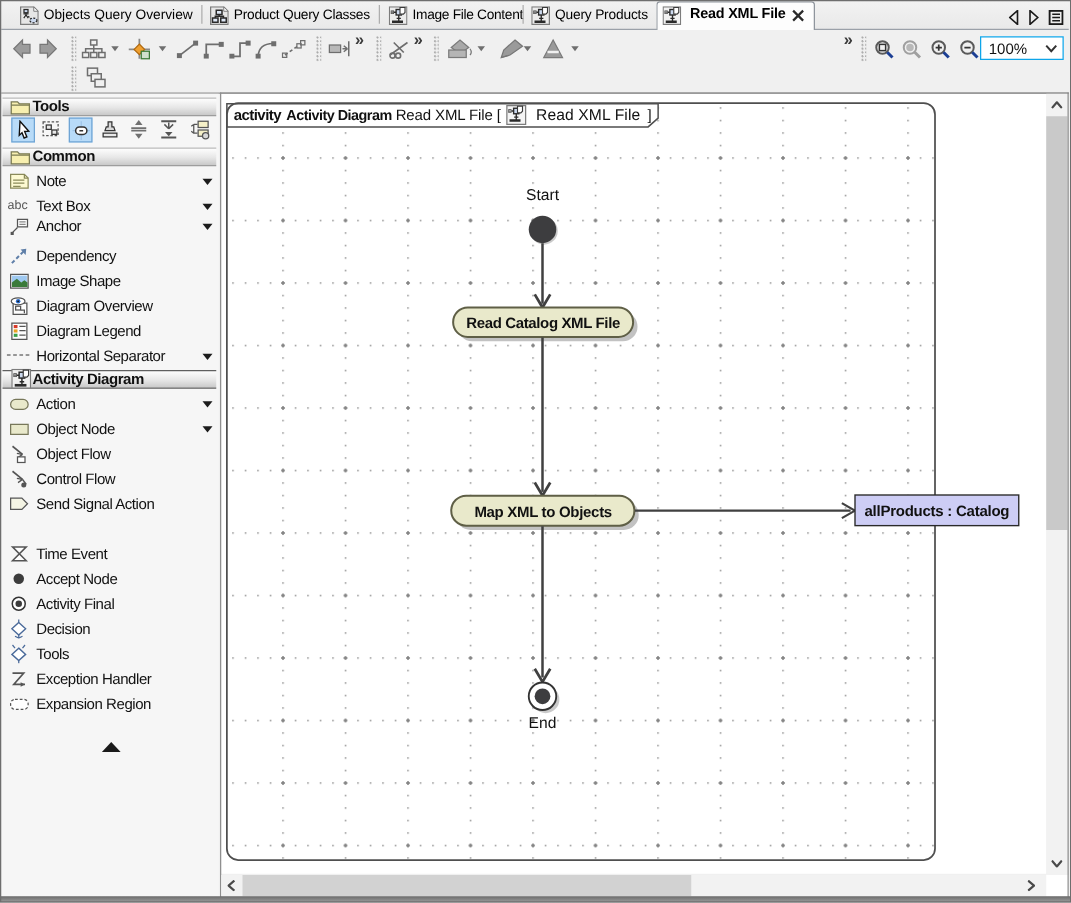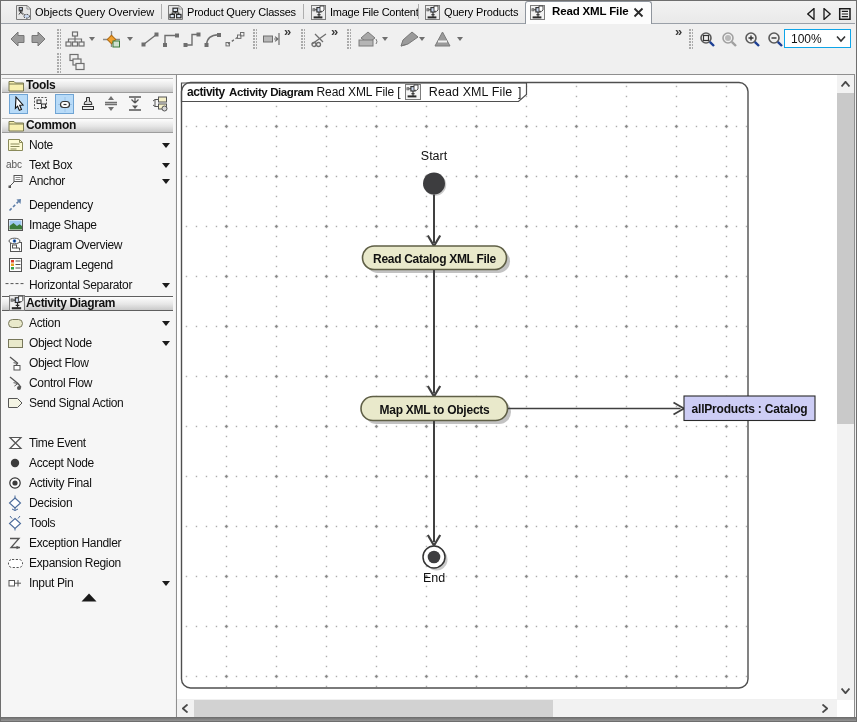--- a/index.html
+++ b/index.html
@@ -439,28 +439,20 @@
         <path d="M3 3.5 H12 L4 12.5 H13" fill="none" stroke="#555" stroke-width="1.3"></path>
         <path d="M13 12.5 l-3.5-1.8 v3.6 z" fill="#555"></path>
       </svg>
       <span>Exception Handler</span>
     </div>
   <div class="prow" style="top:478px">
       <svg width="17" height="16" viewBox="0 0 17 16">
         <rect x="1.5" y="4.5" width="14" height="8" rx="3.5" fill="#fff" stroke="#555" stroke-dasharray="2.2 1.6"></rect>
       </svg>
       <span>Expansion Region</span>
-    </div>
-  <div class="prow" style="top:498px">
-      <svg width="17" height="16" viewBox="0 0 17 16">
-        <rect x="2" y="5.5" width="5.5" height="5.5" fill="#fff" stroke="#555"></rect>
-        <path d="M7.5 8.2 H14 M11 5 v6.5" stroke="#555"></path>
-      </svg>
-      <span>Input Pin</span>
-      <i class="pdd"></i>
     </div>
   <svg style="position:absolute;left:80px;top:518px" width="16" height="9" viewBox="0 0 16 9">
       <path d="M8 0.5 L15.5 8.5 H0.5 Z" fill="#1a1a1a"></path>
     </svg>
 </div>
 
 <div id="canvas">
 <svg width="660" height="624" style="position:absolute;left:0;top:0">
   <defs>
     <pattern id="gh" x="8.8" y="0.8" width="10" height="50" patternUnits="userSpaceOnUse">

